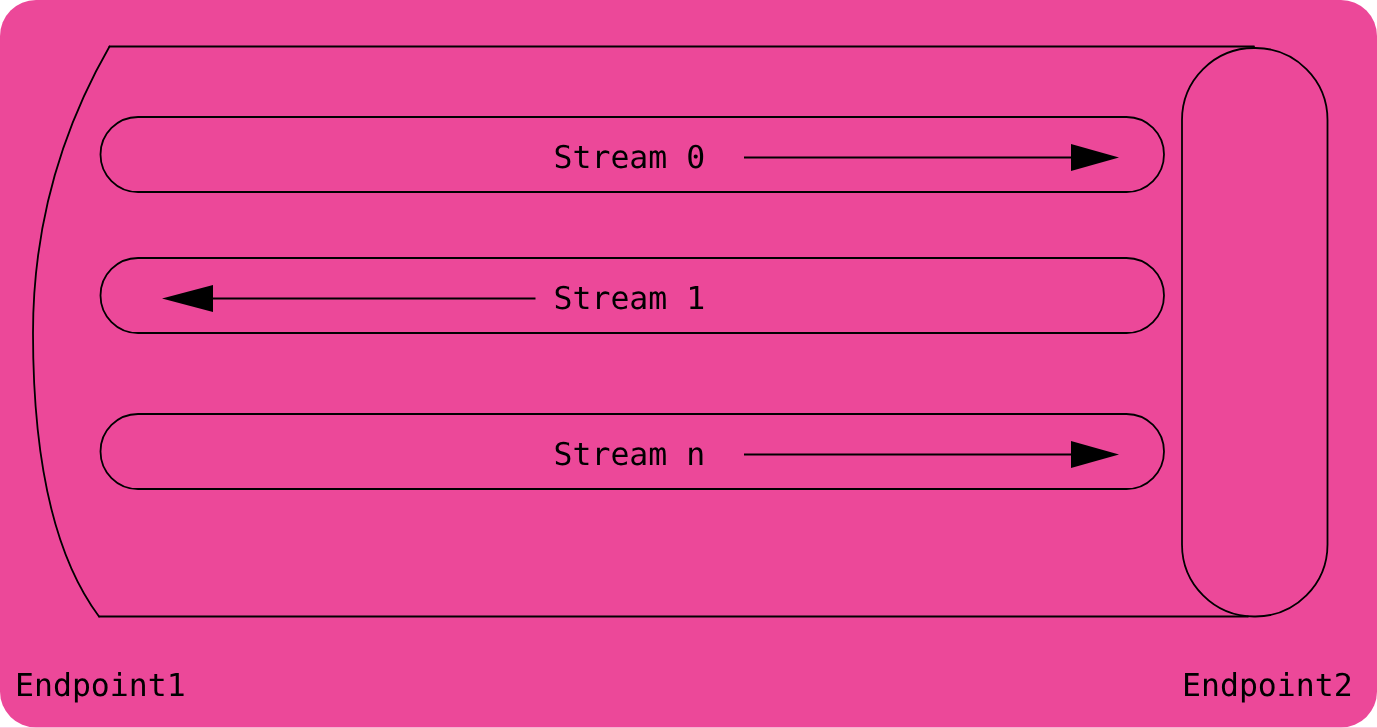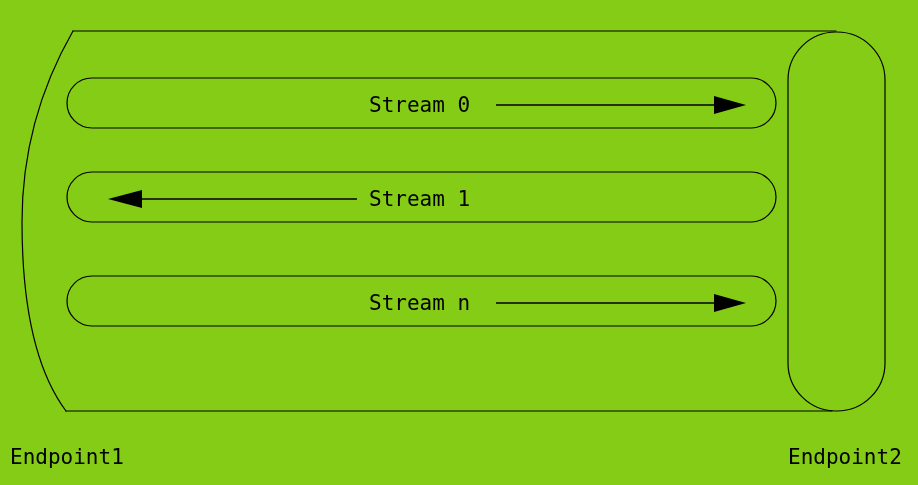--- a/index.html
+++ b/index.html
@@ -7,21 +7,22 @@
     padding: 0;
     width: 918px;
     height: 485px;
     background: #ffffff;
     overflow: hidden;
   }
   .canvas {
     position: relative;
     width: 918px;
     height: 485px;
-    background: #84cc16;
+    background: #ec4899;
+    border-radius: 24px;
   }
   svg {
     display: block;
   }
   .diagram-text {
     font-family: "DejaVu Sans Mono", "Liberation Mono", monospace;
     font-size: 21px;
     letter-spacing: 0px;
   }
 </style>

